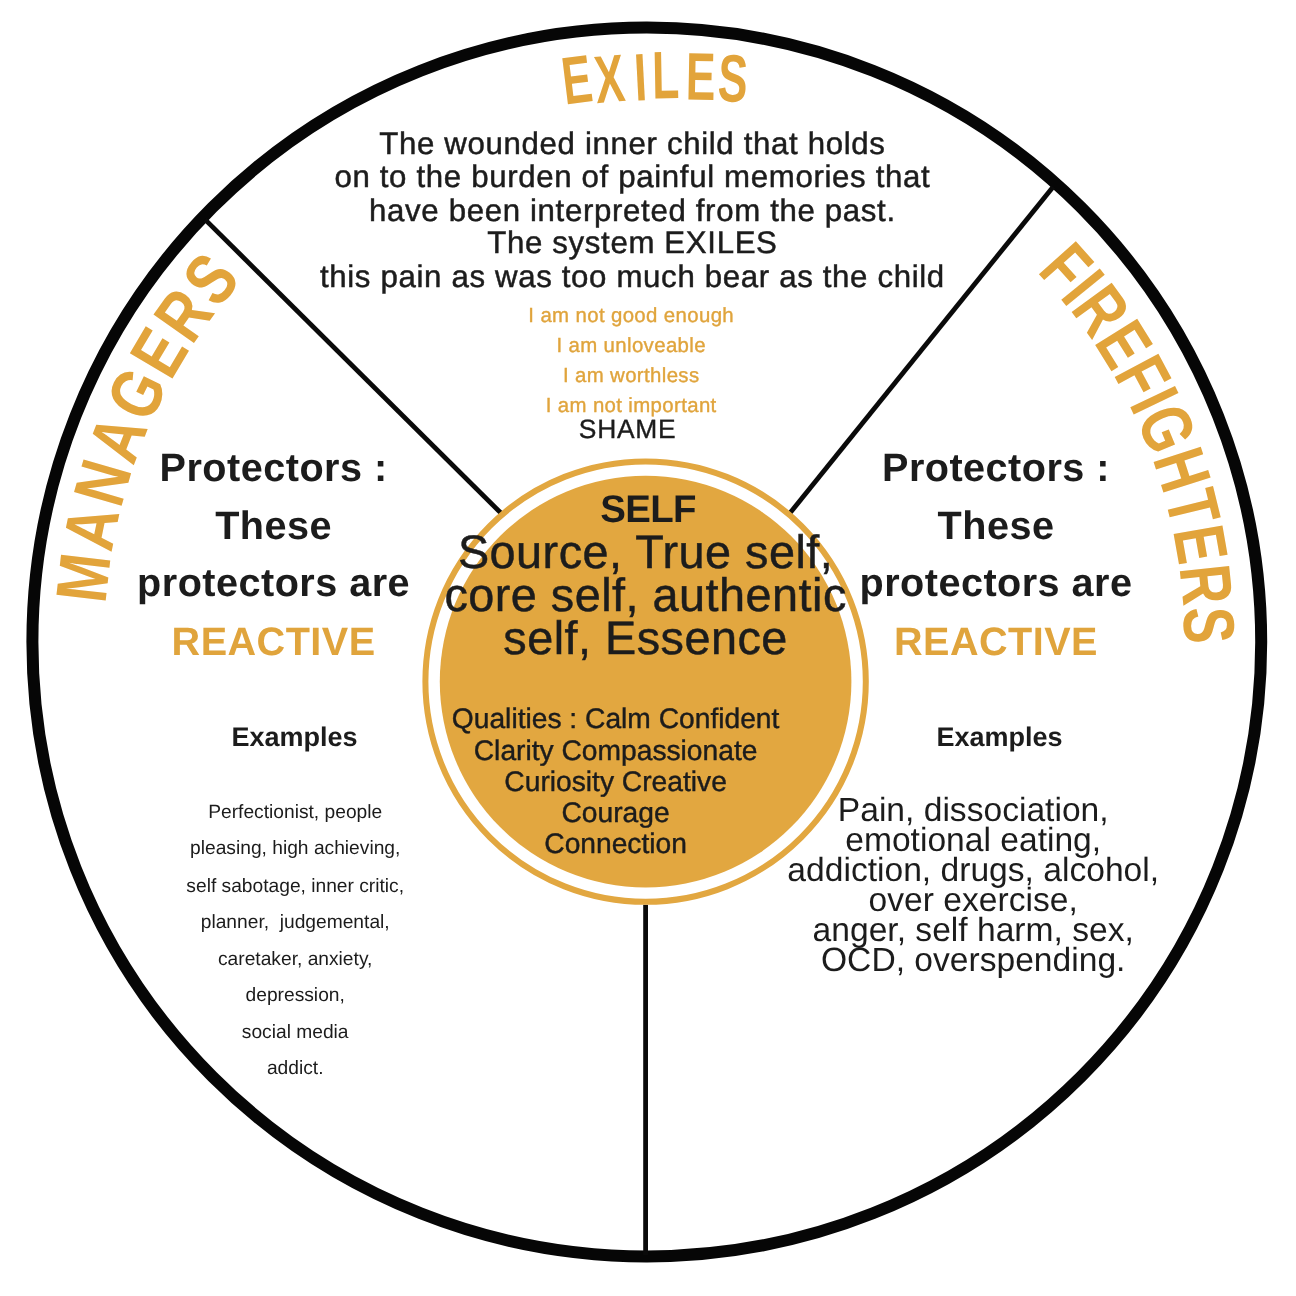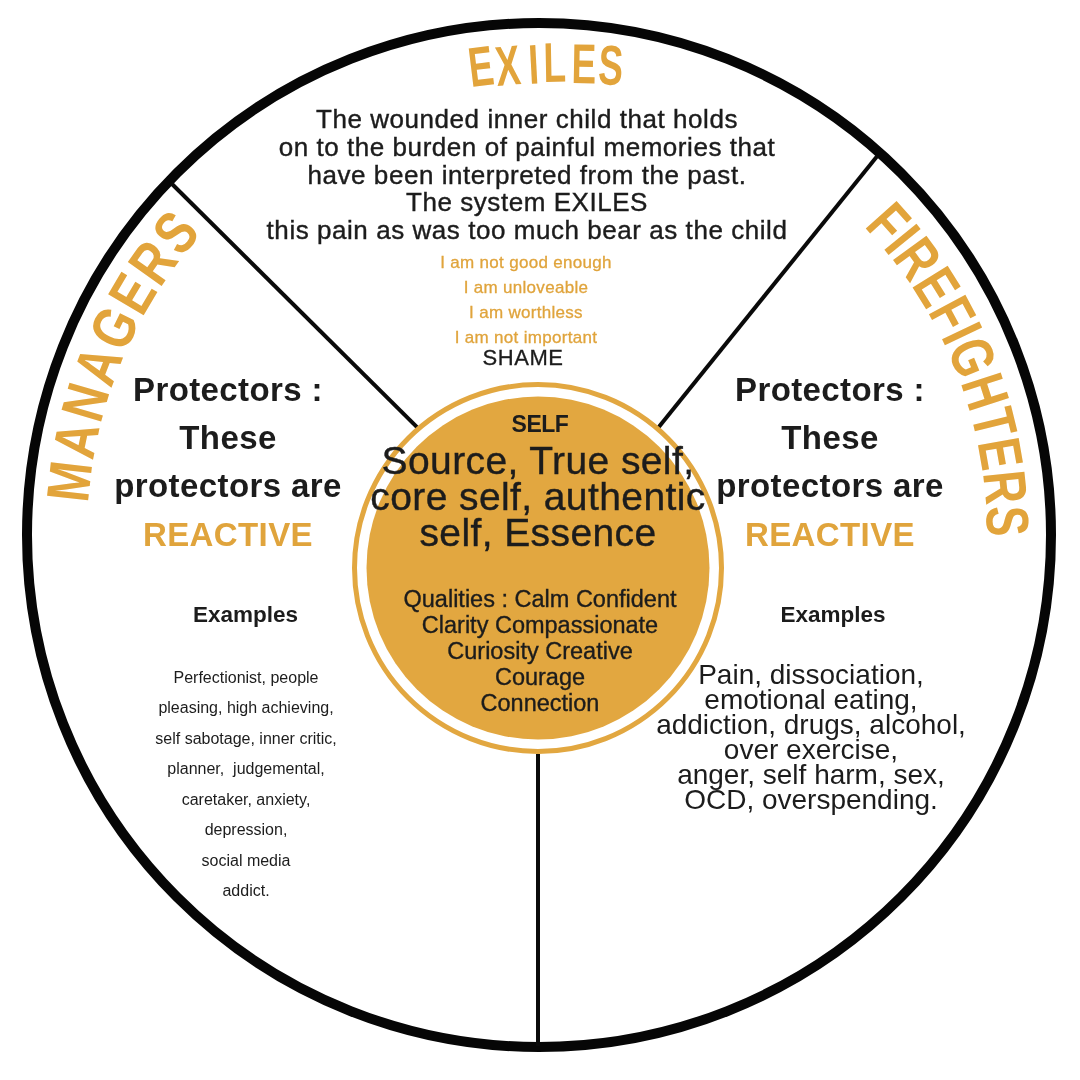--- a/index.html
+++ b/index.html
@@ -103,25 +103,25 @@
 
 <div class="abs ctr blk" style="left:811px;top:662.3px;font-size:28px;line-height:25px;">
 Pain, dissociation,<br>
 emotional eating,<br>
 addiction, drugs, alcohol,<br>
 over exercise,<br>
 anger, self harm, sex,<br>
 OCD, overspending.
 </div>
 
-<div class="abs ctr blk" style="left:540px;top:409.3px;font-size:23px;line-height:30px;font-weight:bold;letter-spacing:-0.5px;text-align:center;">SELF</div>
+<div class="abs ctr blk" style="left:540px;top:409.3px;font-size:32px;line-height:30px;font-weight:bold;letter-spacing:-0.5px;text-align:center;">SELF</div>
 <div class="abs ctr blk" style="left:538px;top:442.6px;font-size:39px;line-height:36px;letter-spacing:0.4px;-webkit-text-stroke:0.4px #1c1c1c;">
 Source, True self,<br>
 core self, authentic<br>
 self, Essence
 </div>
-<div class="abs ctr blk" style="left:540px;top:585.6px;font-size:23.5px;line-height:26px;-webkit-text-stroke:0.35px #1c1c1c;">
+<div class="abs ctr blk" style="left:513px;top:585.6px;font-size:23.5px;line-height:26px;-webkit-text-stroke:0.35px #1c1c1c;">
 Qualities : Calm Confident<br>
 Clarity Compassionate<br>
 Curiosity Creative<br>
 Courage<br>
 Connection
 </div>
 
 </body></html>

